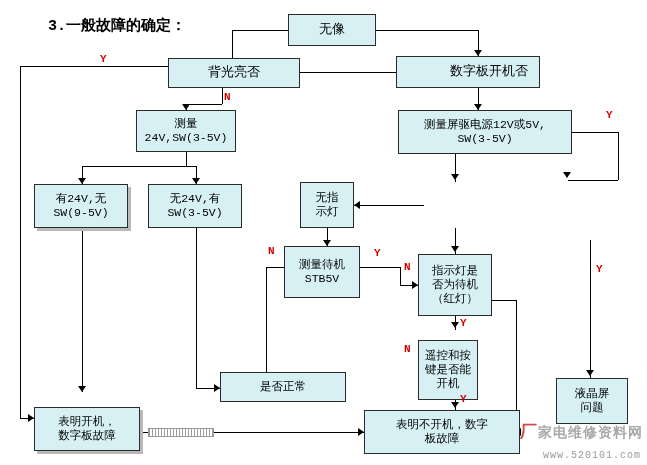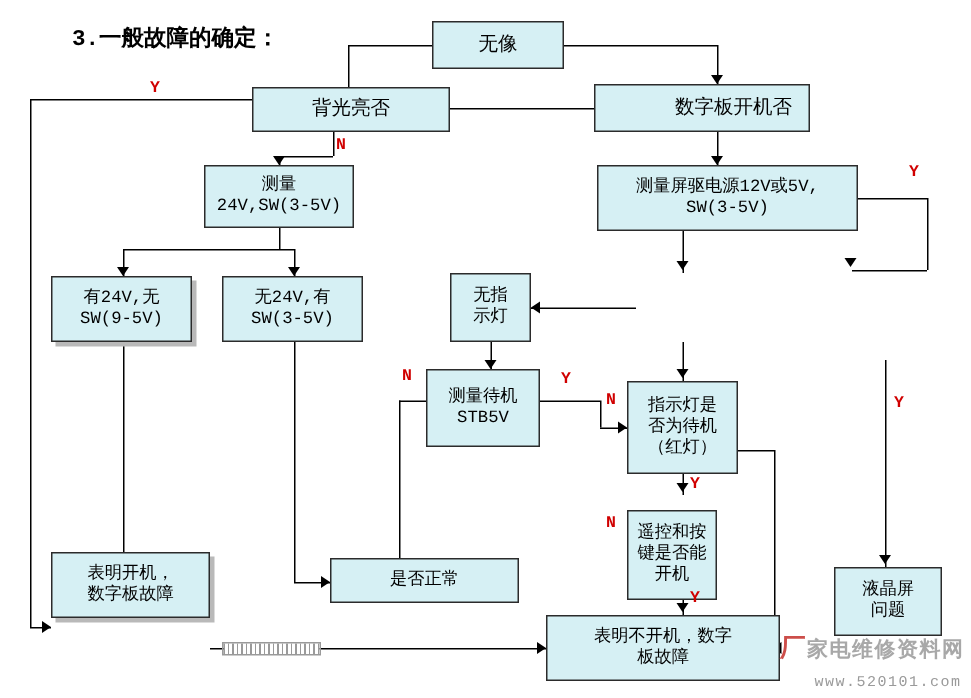--- a/index.html
+++ b/index.html
@@ -212,21 +212,21 @@
 STB5V</div>
   <div class="node" style="left:418px; top:254px; width:74px; height:62px;">指示灯是
 否为待机
 （红灯）</div>
   <div class="node" style="left:418px; top:330px; width:60px; height:60px;margin-top:10px;">遥控和按
 键是否能
 开机</div>
   <div class="node" style="left:556px; top:378px; width:72px; height:46px;">液晶屏
 问题</div>
   <div class="node" style="left:220px; top:372px; width:126px; height:30px;">是否正常</div>
-  <div class="node shadow" style="left:34px; top:368px; width:106px; height:44px;">表明开机，
+  <div class="node shadow" style="left:34px; top:407px; width:106px; height:44px;">表明开机，
 数字板故障</div>
   <div class="node" style="left:364px; top:410px; width:156px; height:44px;">表明不开机，数字
 板故障</div>
 
   <div class="lbl" style="left:100px; top:54px;">Y</div>
   <div class="lbl" style="left:224px; top:92px;">N</div>
   <div class="lbl" style="left:606px; top:110px;">Y</div>
   <div class="lbl" style="left:268px; top:246px;">N</div>
   <div class="lbl" style="left:374px; top:248px;">Y</div>
   <div class="lbl" style="left:404px; top:262px;">N</div>

